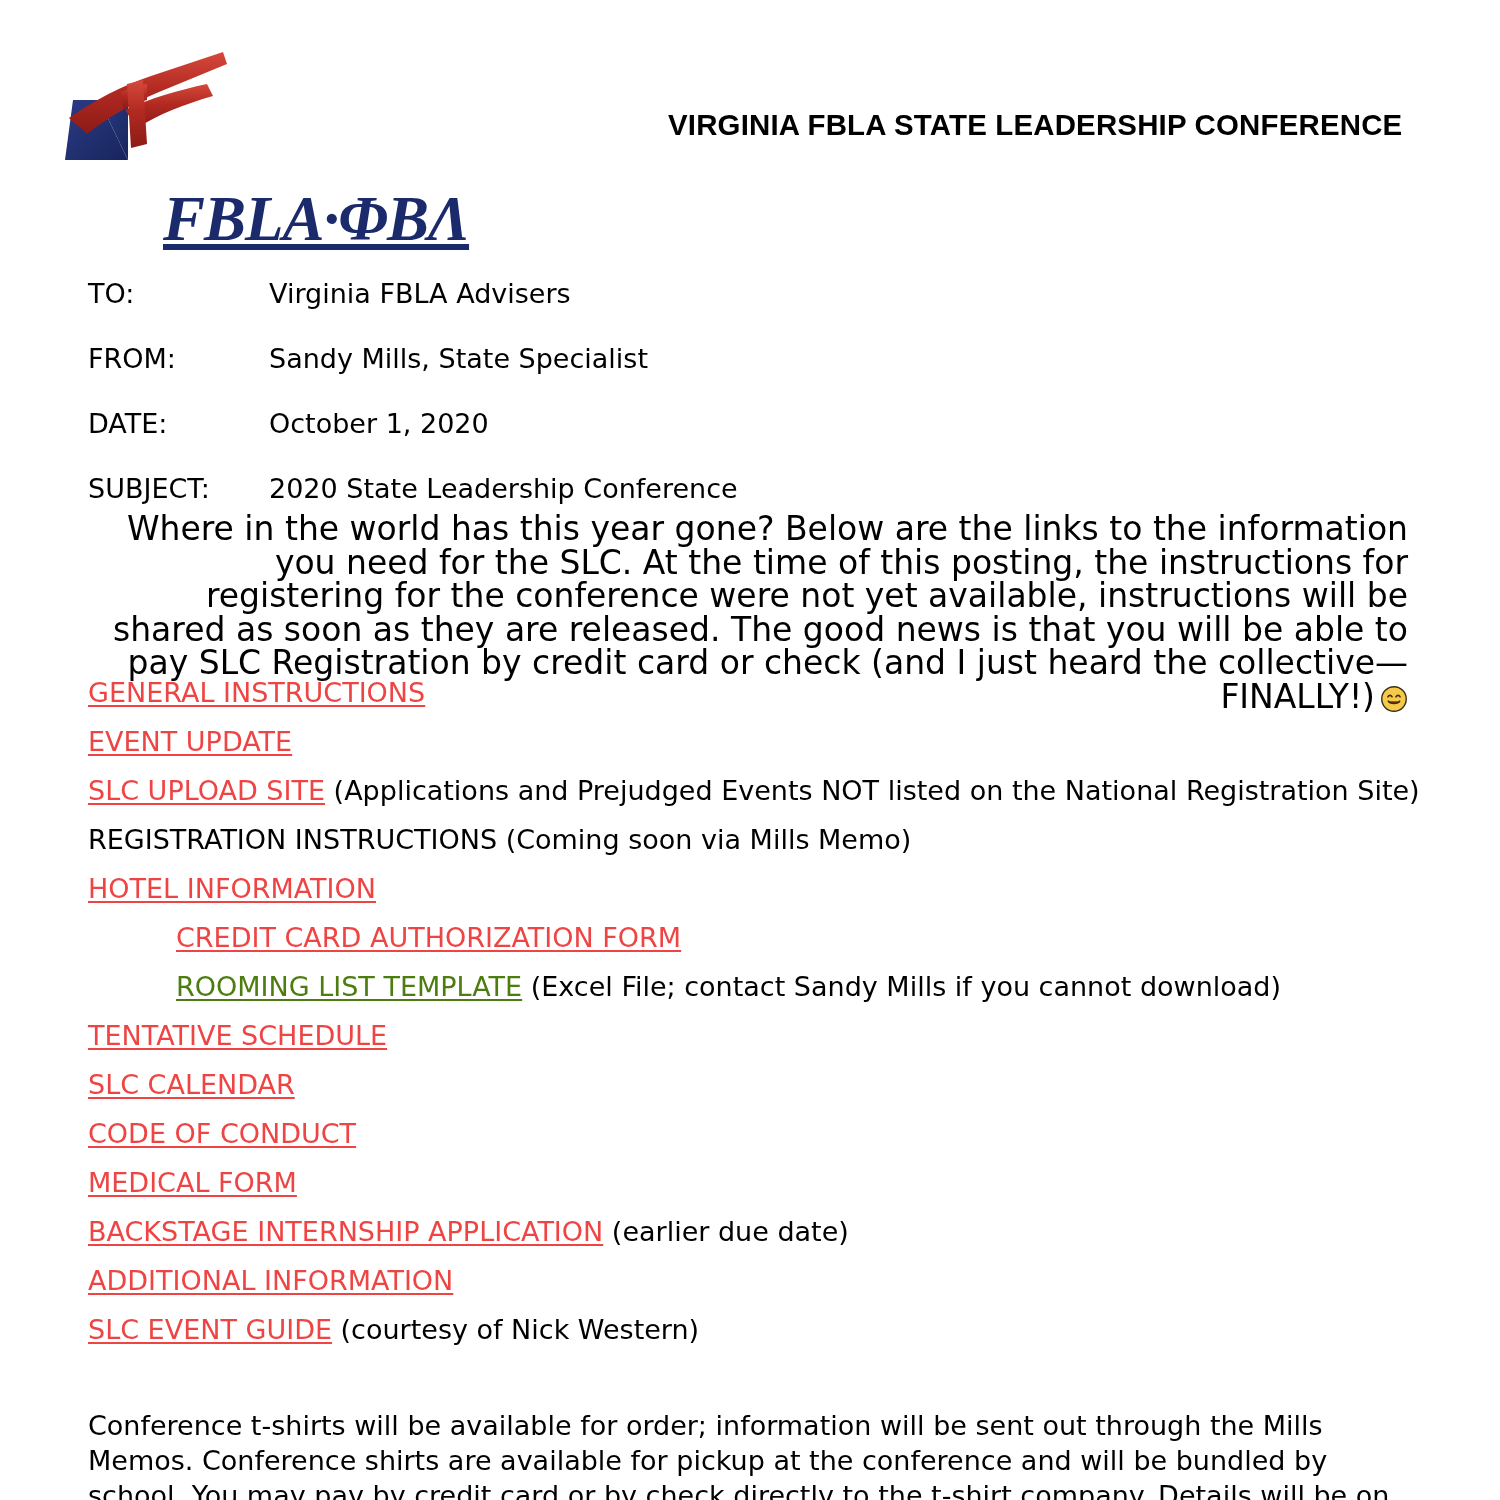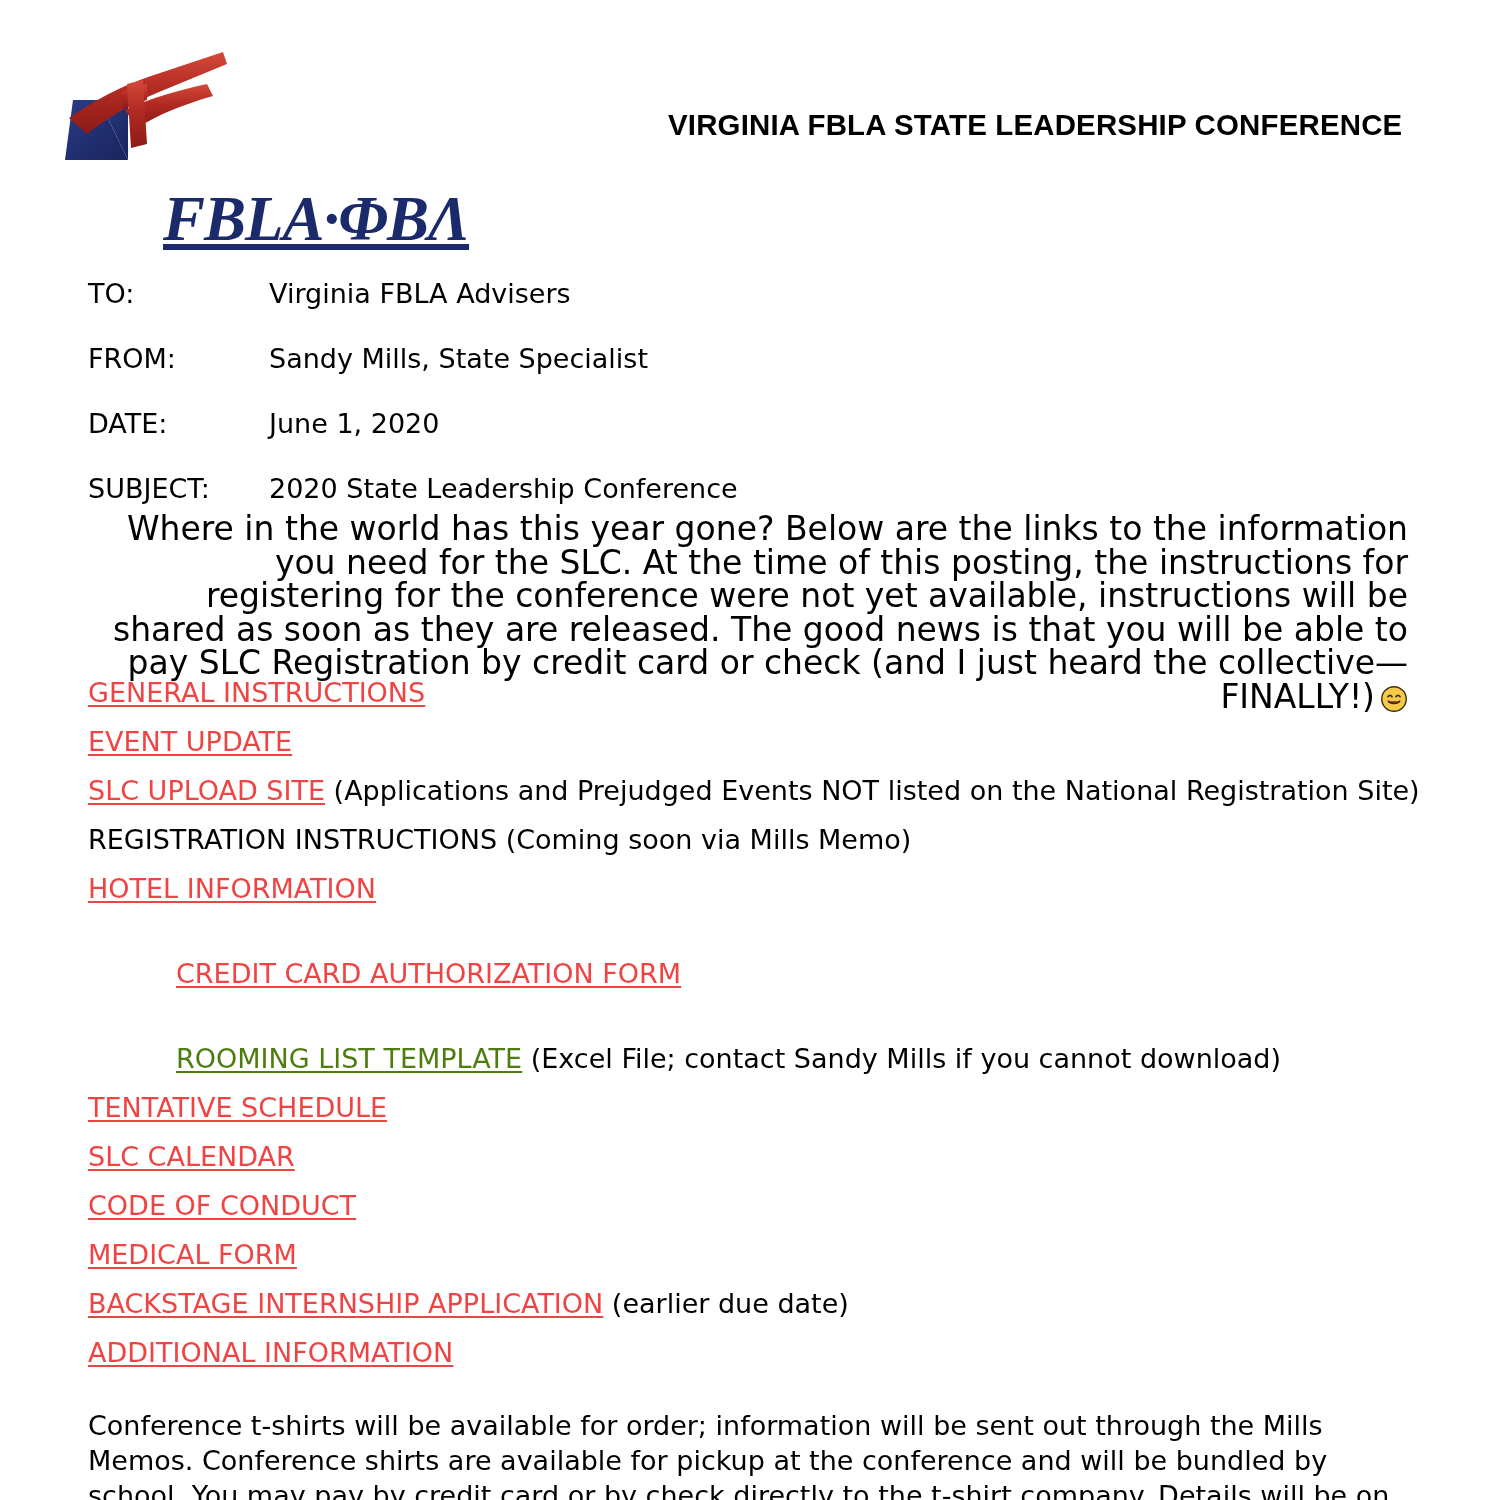--- a/index.html
+++ b/index.html
@@ -127,21 +127,20 @@
   }
   .link-row {
     height: 49px;
     font-size: 27px;
     line-height: 30px;
     white-space: nowrap;
     color: #000;
   }
   .link-row.indent {
     padding-left: 88px;
-    margin-top: 36px;
   }
   .lnk {
     color: #ef4444;
     text-decoration: underline;
     text-underline-offset: 3px;
     cursor: pointer;
   }
   .lnk.visited {
     color: #4d7c0f;
     text-decoration: underline;
@@ -210,21 +209,21 @@
     <div class="memo-row">
       <div class="memo-label">TO:</div>
       <div class="memo-value">Virginia FBLA Advisers</div>
     </div>
     <div class="memo-row">
       <div class="memo-label">FROM:</div>
       <div class="memo-value">Sandy Mills, State Specialist</div>
     </div>
     <div class="memo-row">
       <div class="memo-label">DATE:</div>
-      <div class="memo-value">June 1, 2020</div>
+      <div class="memo-value">October 1, 2020</div>
     </div>
     <div class="memo-row">
       <div class="memo-label">SUBJECT:</div>
       <div class="memo-value">2020 State Leadership Conference</div>
     </div>
   </div>
 
   <div class="intro"><span>Where in the world has this year gone?  Below are the links to the information you need for the SLC.  At the time of this posting, the instructions for registering for the conference were not yet available, instructions will be shared as soon as they are released. The good news is that you will be able to pay SLC Registration by credit card or check (and I just heard the collective—FINALLY!)</span><span class="emoji"><svg viewBox="0 0 32 32" width="28" height="28" xmlns="http://www.w3.org/2000/svg">
           <circle cx="16" cy="16" r="14" fill="#f7c948" stroke="#3b2f12" stroke-width="1.6"></circle>
           <path d="M9 13.5c1.2-2.2 3.6-2.2 4.8 0" fill="none" stroke="#3b2f12" stroke-width="1.8" stroke-linecap="round"></path>
@@ -279,18 +278,21 @@
     </div>
 
     <div class="link-row">
       <span class="lnk">BACKSTAGE INTERNSHIP APPLICATION</span><span class="note">  (earlier due date)</span>
     </div>
 
     <div class="link-row">
       <span class="lnk">ADDITIONAL INFORMATION</span><span class="note"></span>
     </div>
 
+    <div class="link-row">
+      <span class="lnk">SLC EVENT GUIDE</span><span class="note"> (courtesy of Nick Western)</span>
+    </div>
 
   </div>
 
   <div class="closing">Conference t-shirts will be available for order; information will be sent out through the Mills Memos.  Conference shirts are available for pickup at the conference and will be bundled by school.  You may pay by credit card or by check directly to the t-shirt company.  Details will be on the site URL.</div>
 
 </div>
 
 </body></html>

